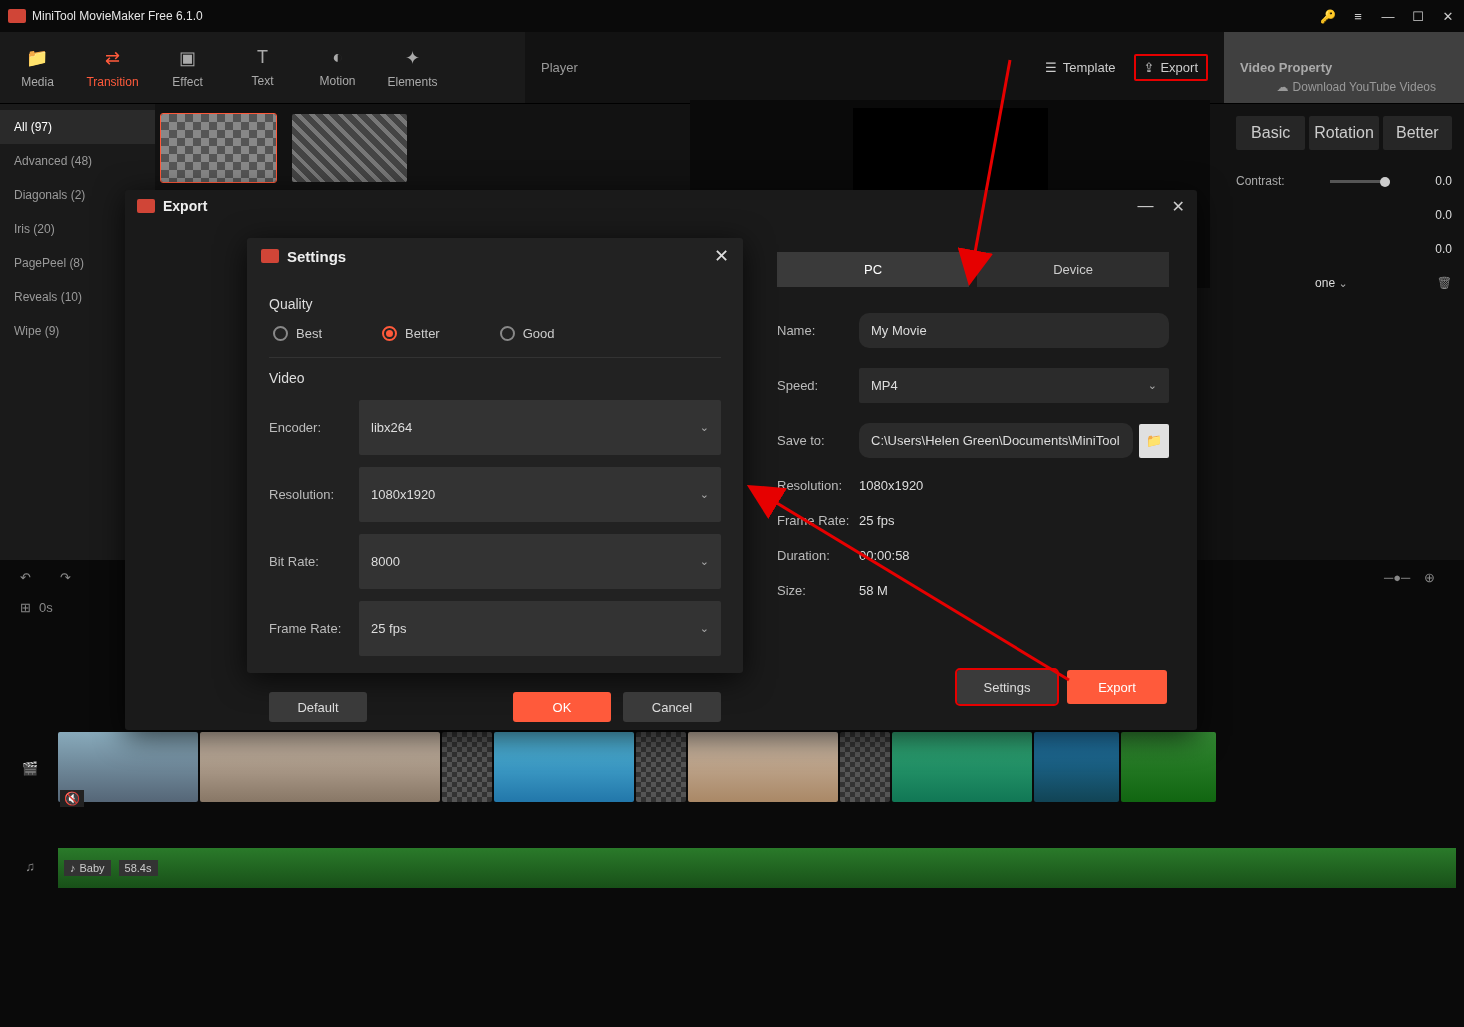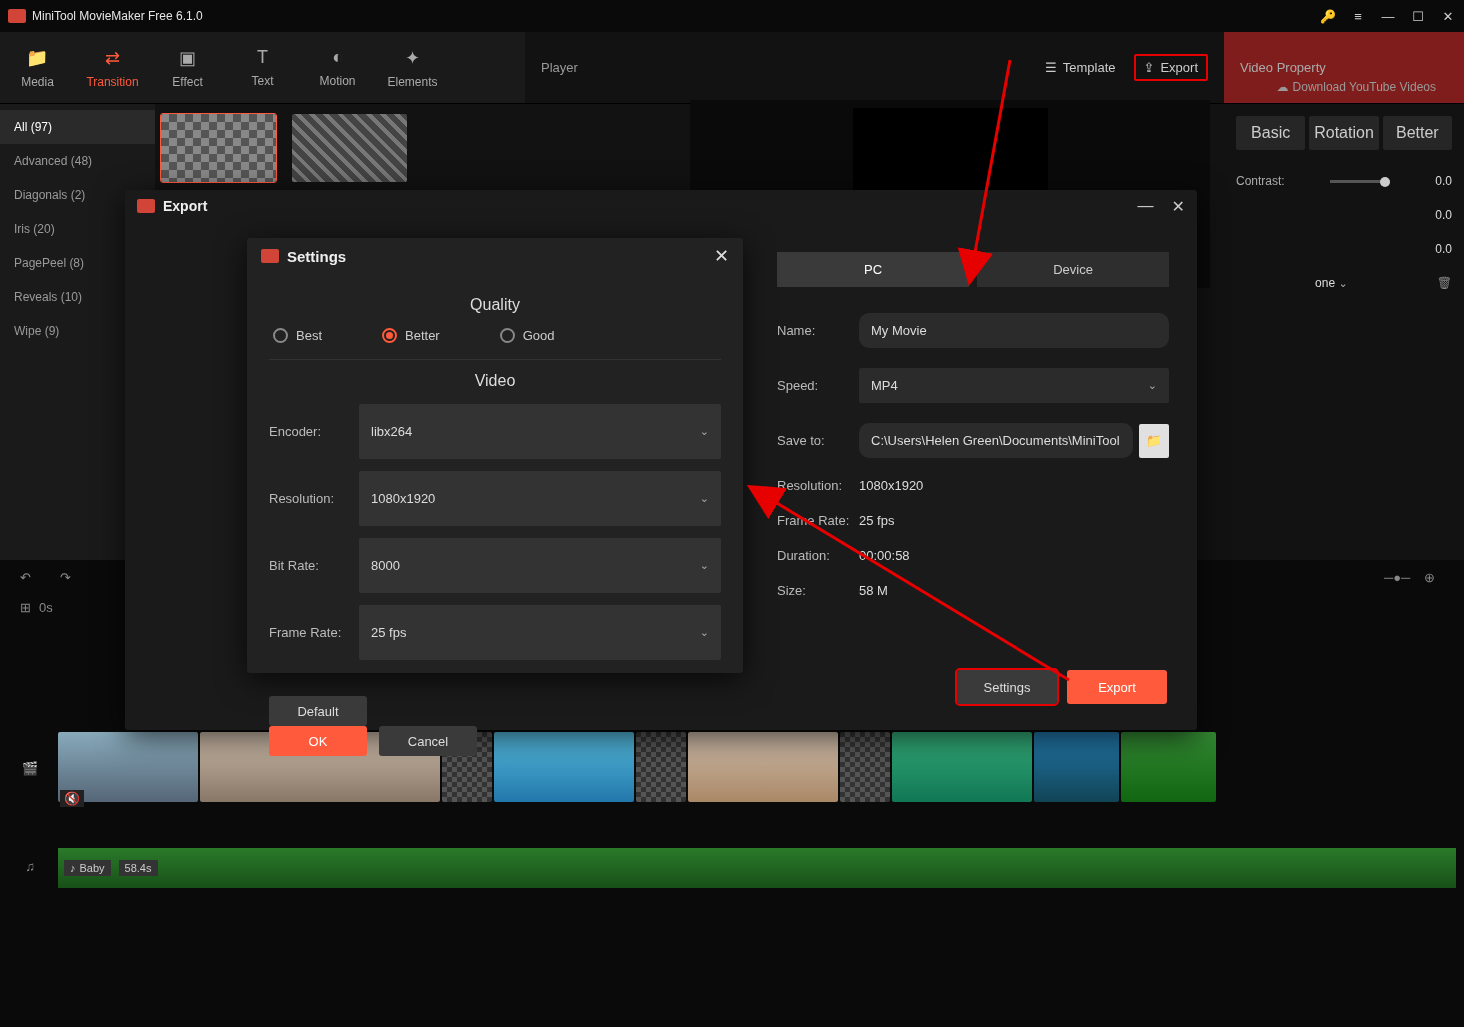--- a/index.html
+++ b/index.html
@@ -19,21 +19,21 @@
 .tool-item { flex: 0 0 auto; width: 75px; display: flex; flex-direction: column; align-items: center; justify-content: center; gap: 6px; color: #aaa; font-size: 12px; cursor: pointer; }
 .tool-item.active { color: #ff5a3b; }
 .tool-item .ticon { font-size: 18px; }
 
 .player-bar { flex: 1; display: flex; align-items: center; justify-content: space-between; padding: 0 16px; background: #121212; }
 .player-bar .plabel { color: #999; }
 .player-bar .pactions { display: flex; gap: 18px; align-items: center; }
 .player-bar .paction { display: flex; align-items: center; gap: 6px; color: #ccc; cursor: pointer; }
 .export-btn-hl { border: 2px solid #e60000; padding: 4px 8px; border-radius: 2px; }
 
-.prop-panel-header { width: 240px; display: flex; align-items: center; padding: 0 16px; color: #aaa; background: #7f1d1d; }
+.prop-panel-header { width: 240px; display: flex; align-items: center; padding: 0 16px; color: #aaa; background: #404040; font-weight: bold; }
 
 .middle-row { display: flex; height: 460px; position: relative; }
 .sidebar { width: 155px; background: #1a1a1a; padding-top: 6px; }
 .side-item { padding: 10px 14px; color: #9a9a9a; font-size: 12px; cursor: pointer; }
 .side-item.active { background: #2a2a2a; color: #fff; }
 .dl-yt { color: #999; font-size: 12px; margin-left: auto; padding-right: 14px; display: flex; align-items: center; gap: 4px; }
 
 .library { flex: 1; background: #121212; padding: 10px 6px; display: flex; gap: 16px; position: relative; }
 .thumb { width: 115px; height: 68px; background: #333; border-radius: 2px; }
 .thumb.sel { outline: 1px solid #ff5a3b; background: repeating-conic-gradient(#555 0 25%, #888 0 50%) 0 0/16px 16px; }
@@ -105,30 +105,30 @@
 .btn-settings { background: #3a3a3a; color: #ddd; outline: 2px solid #e60000; }
 .btn-export2 { background: #ff5a3b; color: #fff; }
 
 
 .settings-dlg { position: absolute; left: 247px; top: 238px; width: 496px; height: 435px; background: #222; border-radius: 3px; z-index: 20; box-shadow: 0 6px 30px rgba(0,0,0,.7); }
 .settings-dlg .dlg-title { height: 36px; display: flex; align-items: center; padding: 0 14px; }
 .settings-dlg .dlg-title .dlogo { width: 18px; height: 14px; background: #d04537; margin-right: 8px; border-radius: 2px; }
 .settings-dlg .dlg-title .dt { flex: 1; color: #eee; font-size: 15px; font-weight: 600; }
 .settings-dlg .dlg-title .dclose { color: #ddd; font-size: 18px; cursor: pointer; }
 .sdlg-body { padding: 10px 22px; }
-.sdlg-body .sec-title { color: #ddd; font-size: 16px; margin: 12px 0 14px; text-align: center; }
+.sdlg-body .sec-title { color: #ddd; font-size: 14px; margin: 12px 0 14px; }
 .radio-row { display: flex; gap: 60px; padding: 0 4px 16px; border-bottom: 1px solid #333; margin-bottom: 6px; }
 .radio-row label { display: flex; align-items: center; gap: 8px; color: #ccc; font-size: 13px; cursor: pointer; }
 .radio { width: 15px; height: 15px; border: 2px solid #888; border-radius: 50%; display: inline-flex; align-items: center; justify-content: center; }
 .radio.checked { border-color: #ff5a3b; }
 .radio.checked::after { content: ''; width: 7px; height: 7px; background: #ff5a3b; border-radius: 50%; }
 .srow { display: flex; align-items: center; margin-bottom: 12px; }
 .srow .slab { width: 90px; color: #bbb; font-size: 13px; }
 .srow .ssel { flex: 1; background: #333; padding: 20px 12px; color: #ddd; display: flex; justify-content: space-between; align-items: center; border-radius: 2px; cursor: pointer; font-size: 13px; }
-.sdlg-actions { display: flex; justify-content: space-between; padding: 14px 22px; flex-direction: column; }
+.sdlg-actions { display: flex; justify-content: space-between; padding: 14px 22px; }
 .sdlg-actions .left { }
 .sdlg-actions .right { display: flex; gap: 12px; }
 .sdlg-actions button { width: 98px; height: 30px; border: none; border-radius: 3px; font-size: 13px; cursor: pointer; }
 .btn-default { background: #3a3a3a; color: #ddd; }
 .btn-ok { background: #ff5a3b; color: #fff; }
 .btn-cancel { background: #3a3a3a; color: #ddd; }
 
 .chev { font-size: 11px; color: #aaa; }
 
 

